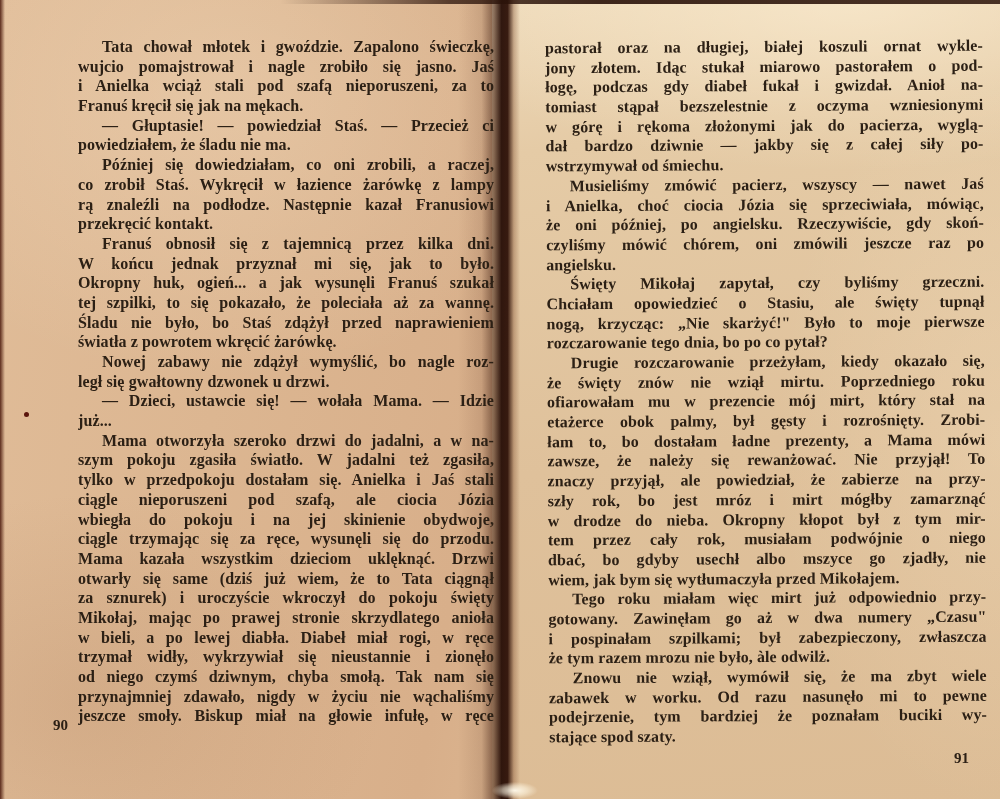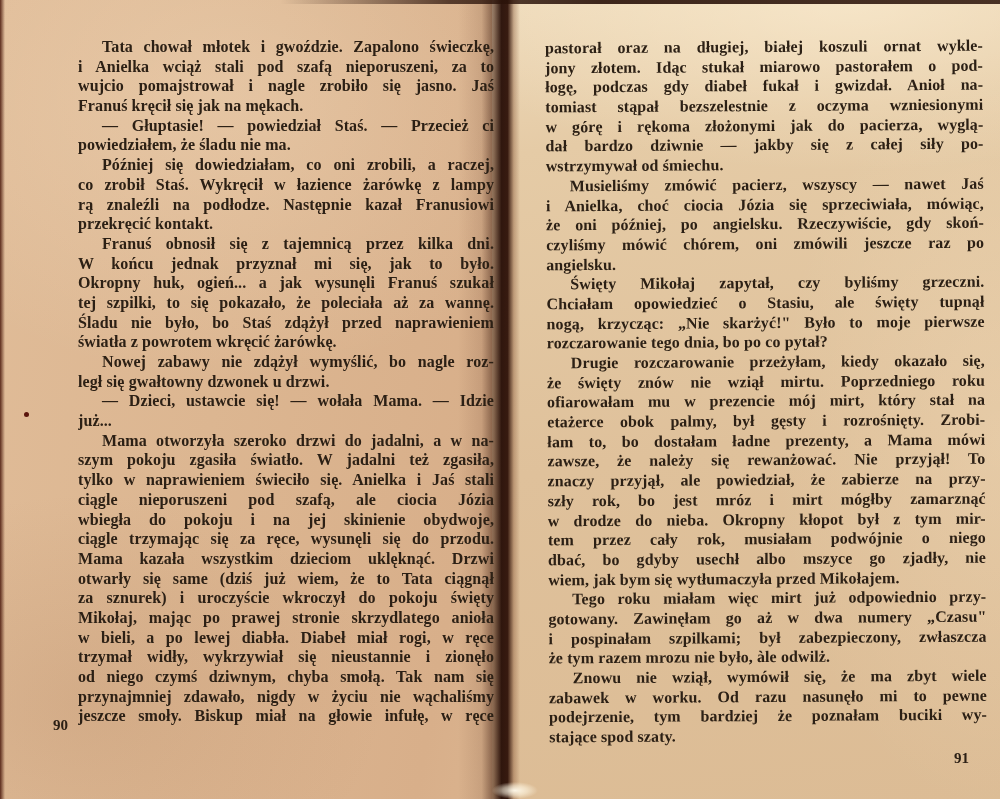--- a/index.html
+++ b/index.html
@@ -102,22 +102,22 @@
 
   <div class="spine"></div>
   <div class="spine-glow"></div>
   <div class="edge-top"></div>
   <div class="edge-left"></div>
   <div class="ink-speck"></div>
 
   <div class="text-col text-col-left" id="left-text">
       <div>
         <div class="line first indented">Tata chował młotek i gwoździe. Zapalono świeczkę,</div>
+        <div class="line">wujcio pomajstrował i nagle zrobiło się jasno. Jaś</div>
         <div class="line">i Anielka wciąż stali pod szafą nieporuszeni, za to</div>
-        <div class="line">wujcio pomajstrował i nagle zrobiło się jasno. Jaś</div>
         <div class="line endline">Franuś kręcił się jak na mękach.</div>
       </div>
       <div>
         <div class="line first indented">— Głuptasie! — powiedział Staś. — Przecież ci</div>
         <div class="line endline">powiedziałem, że śladu nie ma.</div>
       </div>
       <div>
         <div class="line first indented">Później się dowiedziałam, co oni zrobili, a raczej,</div>
         <div class="line">co zrobił Staś. Wykręcił w łazience żarówkę z lampy</div>
         <div class="line">rą znaleźli na podłodze. Następnie kazał Franusiowi</div>
@@ -135,21 +135,21 @@
         <div class="line first indented">Nowej zabawy nie zdążył wymyślić, bo nagle roz-</div>
         <div class="line endline">legł się gwałtowny dzwonek u drzwi.</div>
       </div>
       <div>
         <div class="line first indented">— Dzieci, ustawcie się! — wołała Mama. — Idzie</div>
         <div class="line endline">już...</div>
       </div>
       <div>
         <div class="line first indented">Mama otworzyła szeroko drzwi do jadalni, a w na-</div>
         <div class="line">szym pokoju zgasiła światło. W jadalni też zgasiła,</div>
-        <div class="line">tylko w naprawieniem świeciło się. Anielka i Jaś stali</div>
+        <div class="line">tylko w przedpokoju dostałam się. Anielka i Jaś stali</div>
         <div class="line">ciągle nieporuszeni pod szafą, ale ciocia Józia</div>
         <div class="line">wbiegła do pokoju i na jej skinienie obydwoje,</div>
         <div class="line">ciągle trzymając się za ręce, wysunęli się do przodu.</div>
         <div class="line">Mama kazała wszystkim dzieciom uklęknąć. Drzwi</div>
         <div class="line">otwarły się same (dziś już wiem, że to Tata ciągnął</div>
         <div class="line">za sznurek) i uroczyście wkroczył do pokoju święty</div>
         <div class="line">Mikołaj, mając po prawej stronie skrzydlatego anioła</div>
         <div class="line">w bieli, a po lewej diabła. Diabeł miał rogi, w ręce</div>
         <div class="line">trzymał widły, wykrzywiał się nieustannie i zionęło</div>
         <div class="line">od niego czymś dziwnym, chyba smołą. Tak nam się</div>

